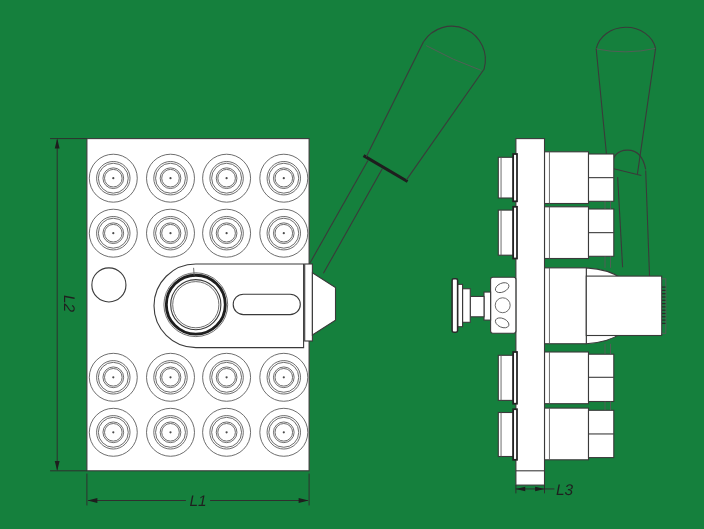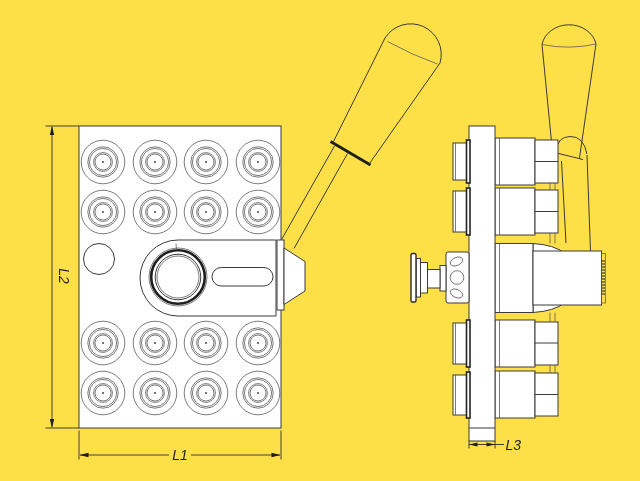--- a/index.html
+++ b/index.html
@@ -1,16 +1,16 @@
 <!DOCTYPE html>
 <html><head>
 <meta charset="utf-8">
 <style>
   html,body{margin:0;padding:0;background:#ffffff;}
-  .stage{width:640px;height:481px;background:#fde047;position:relative;overflow:hidden;text-decoration:underline;}
+  .stage{width:640px;height:481px;background:#15803d;position:relative;overflow:hidden;text-decoration:underline;}
   svg{display:block;}
   svg text{
     font-family:"Liberation Sans","DejaVu Sans",sans-serif;
     font-style:italic;
     font-size:14px;
     fill:#1f1f1f;
   }
   .ln  {stroke:#3a3a3a;stroke-width:1;fill:none;}
   .lnT {stroke:#5a5a5a;stroke-width:.8;fill:none;}
   .lnH {stroke:#1e1e1e;stroke-width:2.6;fill:none;}

